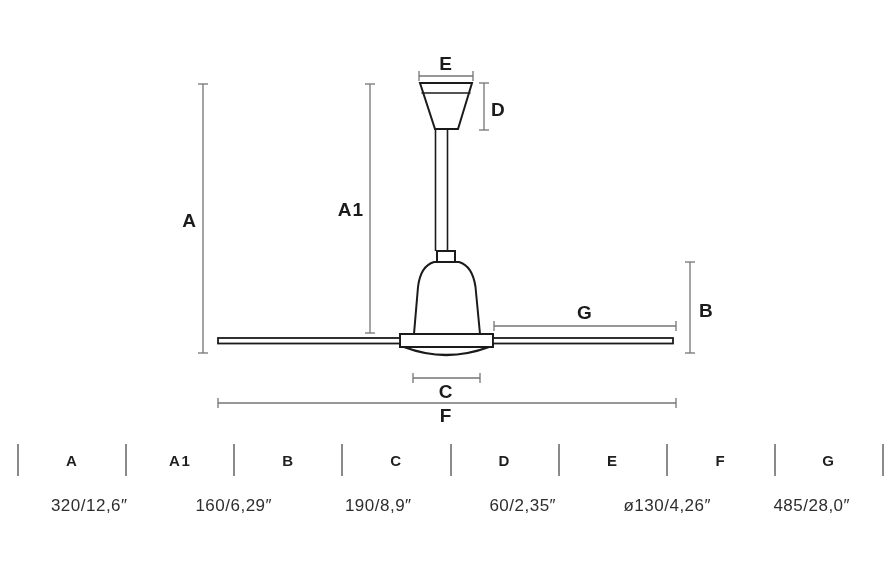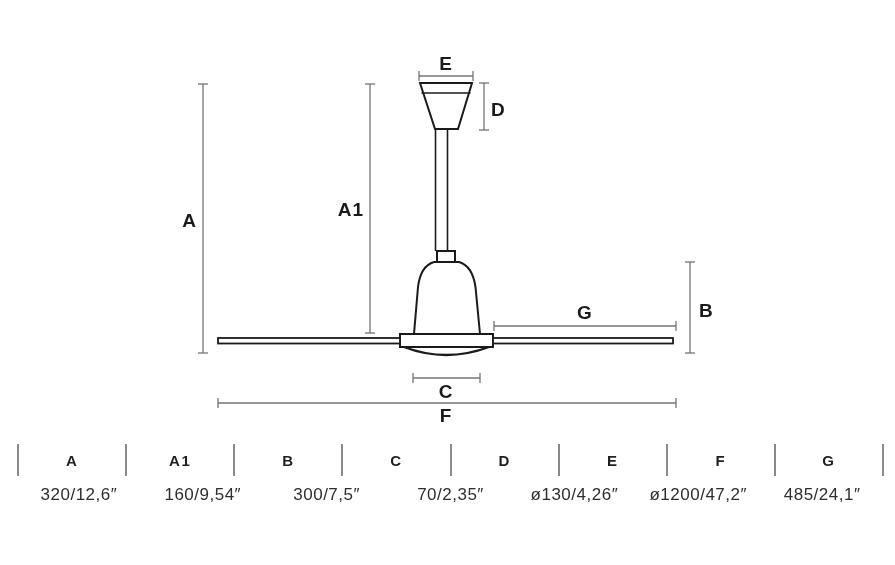--- a/index.html
+++ b/index.html
@@ -63,21 +63,21 @@
     display: flex;
     align-items: center;
     justify-content: center;
     font-weight: bold;
     font-size: 15px;
     letter-spacing: 1.5px;
     color: #1f1f1f;
   }
   .value-row {
     display: flex;
-    margin-top: 9px;
+    margin-top: 20px;
   }
   .value-cell {
     flex: 1;
     text-align: center;
     font-size: 17px;
     letter-spacing: 0.5px;
     color: #2e2e2e;
     white-space: nowrap;
   }
 </style>
@@ -177,22 +177,21 @@
       <div class="label-cell">A1</div>
       <div class="label-cell">B</div>
       <div class="label-cell">C</div>
       <div class="label-cell">D</div>
       <div class="label-cell">E</div>
       <div class="label-cell">F</div>
       <div class="label-cell">G</div>
     </div>
     <div class="value-row">
       <div class="value-cell">320/12,6″</div>
-      <div class="value-cell">160/9,54″</div>
-      <div class="value-cell">300/7,5″</div>
-      <div class="value-cell">70/2,35″</div>
+      <div class="value-cell">160/6,29″</div>
+      <div class="value-cell">190/8,9″</div>
+      <div class="value-cell">60/2,35″</div>
       <div class="value-cell">ø130/4,26″</div>
-      <div class="value-cell">ø1200/47,2″</div>
-      <div class="value-cell">485/24,1″</div>
+      <div class="value-cell">485/28,0″</div>
     </div>
   </div>
 
 </div>
 
 </body></html>

